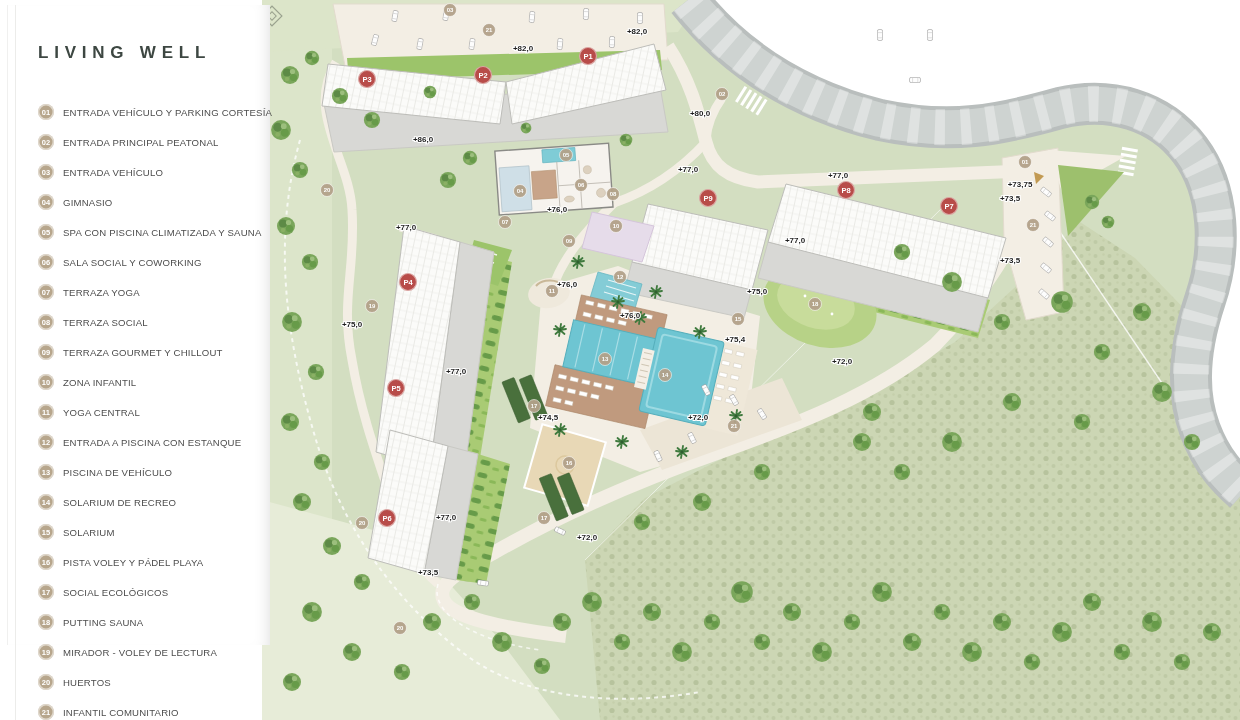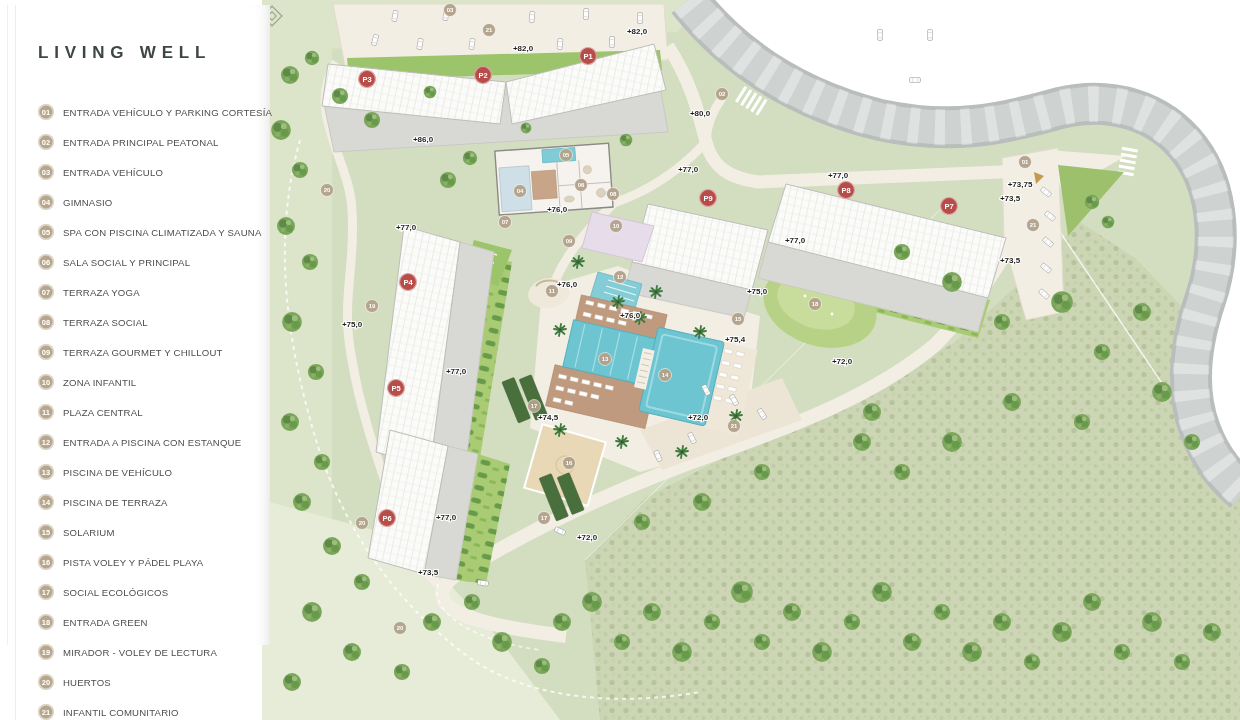--- a/index.html
+++ b/index.html
@@ -536,69 +536,69 @@
         <div class="lrow">
           <span class="lnum">04</span>
           <span class="ltxt">GIMNASIO</span>
         </div>
         <div class="lrow">
           <span class="lnum">05</span>
           <span class="ltxt">SPA CON PISCINA CLIMATIZADA Y SAUNA</span>
         </div>
         <div class="lrow">
           <span class="lnum">06</span>
-          <span class="ltxt">SALA SOCIAL Y PRINCIPAL</span>
+          <span class="ltxt">SALA SOCIAL Y COWORKING</span>
         </div>
         <div class="lrow">
           <span class="lnum">07</span>
           <span class="ltxt">TERRAZA YOGA</span>
         </div>
         <div class="lrow">
           <span class="lnum">08</span>
           <span class="ltxt">TERRAZA SOCIAL</span>
         </div>
         <div class="lrow">
           <span class="lnum">09</span>
           <span class="ltxt">TERRAZA GOURMET Y CHILLOUT</span>
         </div>
         <div class="lrow">
           <span class="lnum">10</span>
           <span class="ltxt">ZONA INFANTIL</span>
         </div>
         <div class="lrow">
           <span class="lnum">11</span>
-          <span class="ltxt">PLAZA CENTRAL</span>
+          <span class="ltxt">YOGA CENTRAL</span>
         </div>
         <div class="lrow">
           <span class="lnum">12</span>
           <span class="ltxt">ENTRADA A PISCINA CON ESTANQUE</span>
         </div>
         <div class="lrow">
           <span class="lnum">13</span>
           <span class="ltxt">PISCINA DE VEHÍCULO</span>
         </div>
         <div class="lrow">
           <span class="lnum">14</span>
-          <span class="ltxt">PISCINA DE TERRAZA</span>
+          <span class="ltxt">SOLARIUM DE RECREO</span>
         </div>
         <div class="lrow">
           <span class="lnum">15</span>
           <span class="ltxt">SOLARIUM</span>
         </div>
         <div class="lrow">
           <span class="lnum">16</span>
           <span class="ltxt">PISTA VOLEY Y PÁDEL PLAYA</span>
         </div>
         <div class="lrow">
           <span class="lnum">17</span>
           <span class="ltxt">SOCIAL ECOLÓGICOS</span>
         </div>
         <div class="lrow">
           <span class="lnum">18</span>
-          <span class="ltxt">ENTRADA GREEN</span>
+          <span class="ltxt">PUTTING SAUNA</span>
         </div>
         <div class="lrow">
           <span class="lnum">19</span>
           <span class="ltxt">MIRADOR - VOLEY DE LECTURA</span>
         </div>
         <div class="lrow">
           <span class="lnum">20</span>
           <span class="ltxt">HUERTOS</span>
         </div>
         <div class="lrow">

